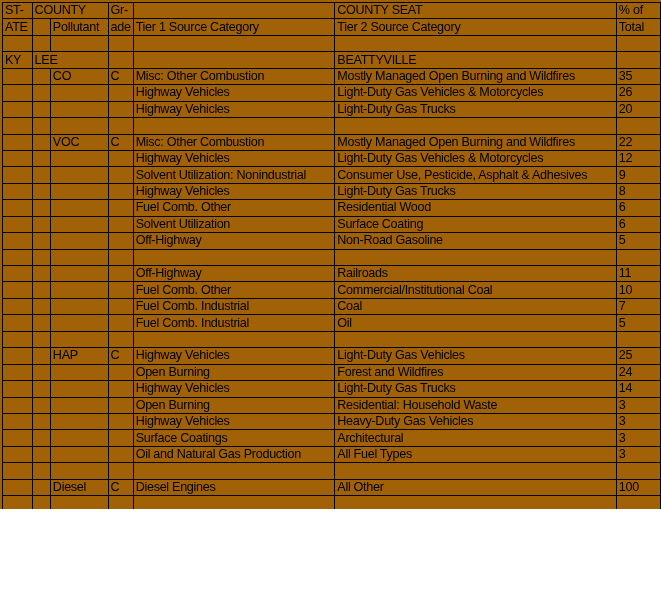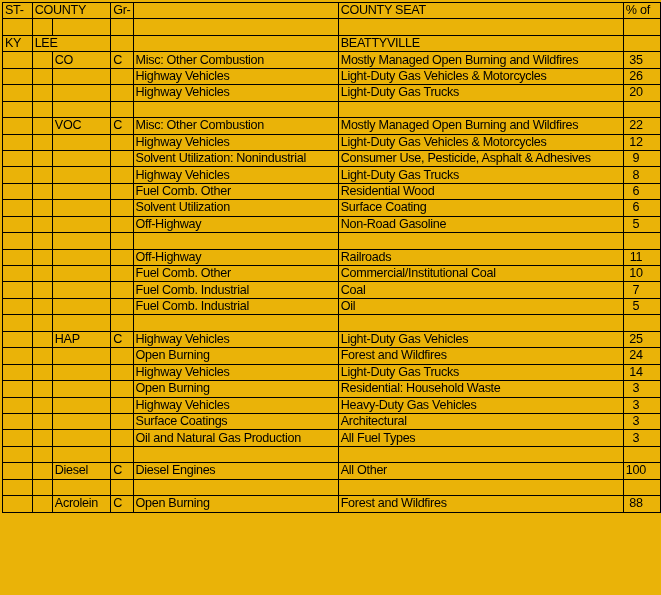--- a/index.html
+++ b/index.html
@@ -3,45 +3,45 @@
 <meta charset="utf-8">
 <style>
   html, body {
     margin: 0;
     padding: 0;
     background: #ffffff;
   }
   .page {
     position: relative;
     width: 661px;
-    height: 595px;
+    height: 509px;
     overflow: hidden;
-    background: #eab308;
+    background: #a16207;
   }
   table.grid {
     position: absolute;
     left: 2px;
     top: 2px;
     border-collapse: collapse;
     table-layout: fixed;
   }
   table.grid td {
     border: 1px solid #000000;
     padding: 0 2px;
     height: 15.45px;
     font: 12.6px/15px "Liberation Sans", sans-serif;
     letter-spacing: -0.3px;
     color: #000000;
     white-space: nowrap;
     overflow: hidden;
     vertical-align: middle;
   }
   table.grid td.num {
-    text-align: center;
-    padding-right: 14px;
+    text-align: left;
+    padding-right: 21px;
   }
   col.c-state    { width: 30px; }
   col.c-county   { width: 21px; }
   col.c-pollutant{ width: 59px; }
   col.c-grade    { width: 21px; }
   col.c-tier1    { width: 207px; }
   col.c-tier2    { width: 287px; }
   col.c-percent  { width: 32px; }
 </style>
 </head>
@@ -61,20 +61,29 @@
     <tbody>
         <tr>
           <td>ST-</td>
           <td colspan="2">COUNTY</td>
           <td>Gr-</td>
           <td></td>
           <td>COUNTY SEAT</td>
           <td>% of</td>
         </tr>
         <tr>
+          <td>ATE</td>
+          <td></td>
+          <td>Pollutant</td>
+          <td>ade</td>
+          <td>Tier 1 Source Category</td>
+          <td>Tier 2 Source Category</td>
+          <td>Total</td>
+        </tr>
+        <tr>
           <td></td>
           <td></td>
           <td></td>
           <td></td>
           <td></td>
           <td></td>
           <td></td>
         </tr>
         <tr>
           <td>KY</td>

